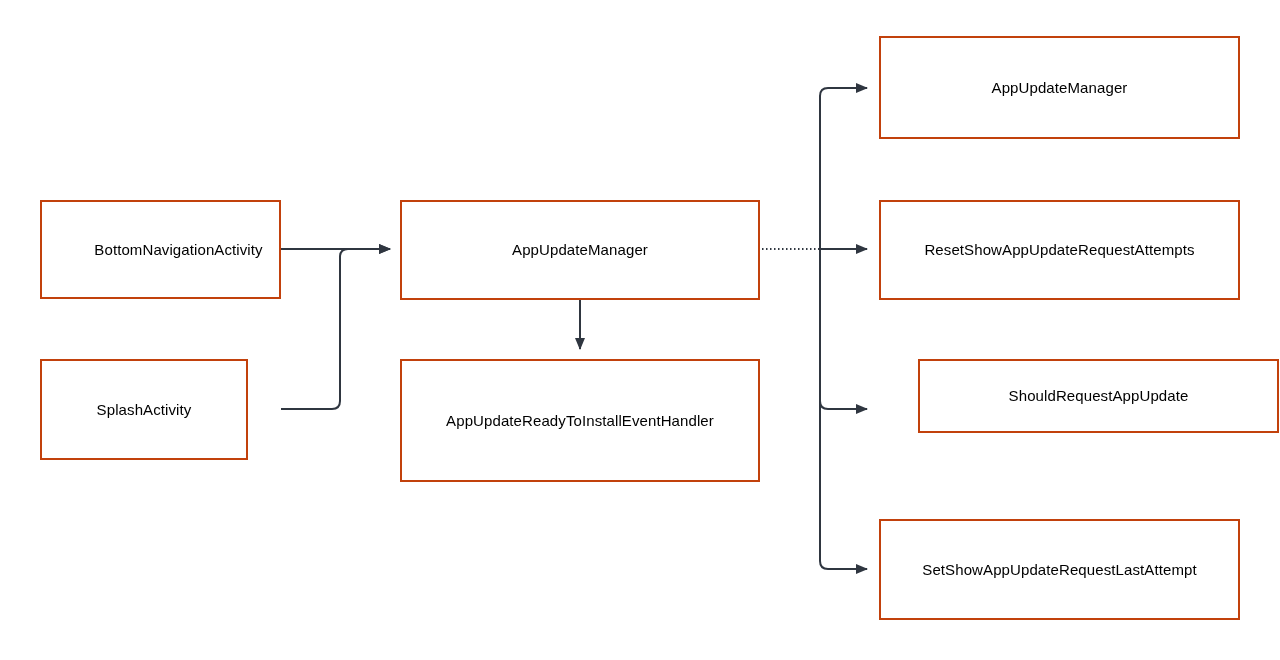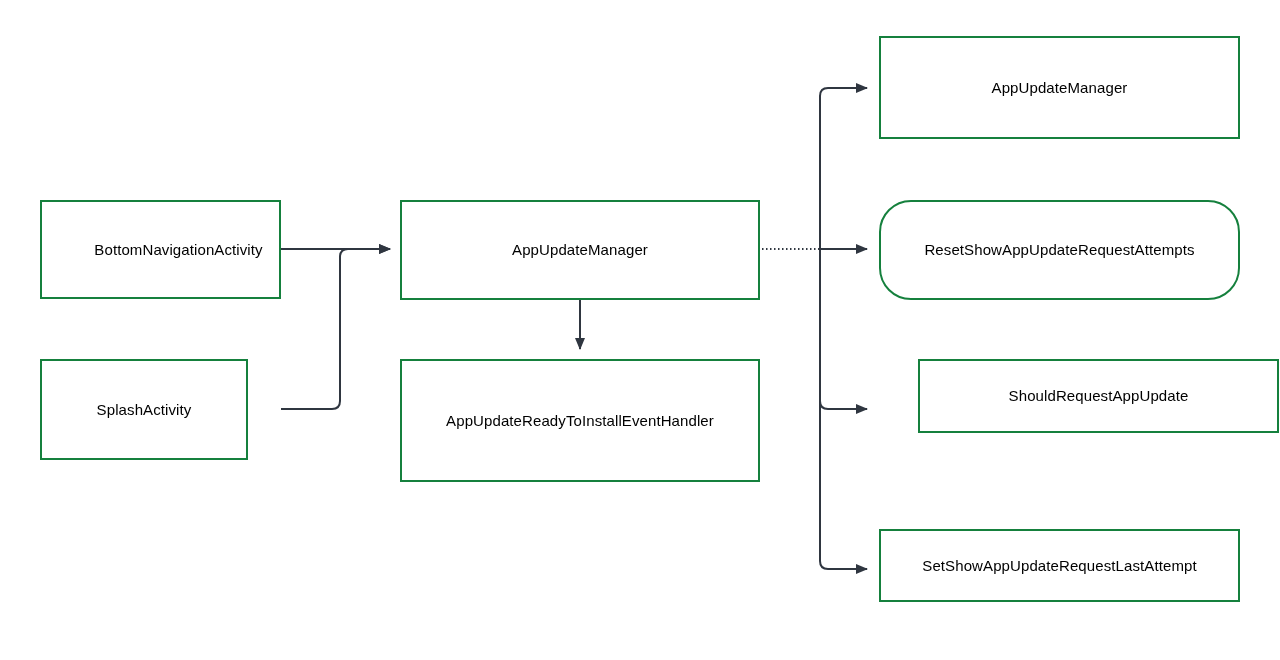--- a/index.html
+++ b/index.html
@@ -23,21 +23,21 @@
     left: 0;
     top: 0;
     width: 1280px;
     height: 660px;
     pointer-events: none;
   }
   .node {
     position: absolute;
     box-sizing: border-box;
     background: #ffffff;
-    border: 2px solid #15803d;
+    border: 2px solid #c2410c;
     display: flex;
     align-items: center;
     justify-content: center;
   }
   .node-label {
     font-family: "Liberation Sans", sans-serif;
     font-size: 15px;
     line-height: 18px;
     color: #000000;
     text-align: center;
@@ -90,25 +90,25 @@
   </div>
 
   <div class="node" style="left:400px; top:359px; width:360px; height:123px;">
     <span class="node-label">AppUpdateReadyToInstallEventHandler</span>
   </div>
 
   <div class="node" style="left:879px; top:36px; width:361px; height:103px;">
     <span class="node-label">AppUpdateManager</span>
   </div>
 
-  <div class="node" style="left:879px; top:200px; width:361px; height:100px;border-radius:32px;">
+  <div class="node" style="left:879px; top:200px; width:361px; height:100px;">
     <span class="node-label">ResetShowAppUpdateRequestAttempts</span>
   </div>
 
   <div class="node" style="left:918px; top:359px; width:361px; height:74px;">
     <span class="node-label">ShouldRequestAppUpdate</span>
   </div>
 
-  <div class="node" style="left:879px; top:519px; width:361px; height:73px;margin-top:10px;">
+  <div class="node" style="left:879px; top:519px; width:361px; height:101px;">
     <span class="node-label">SetShowAppUpdateRequestLastAttempt</span>
   </div>
 
 </div>
 
 </body></html>

